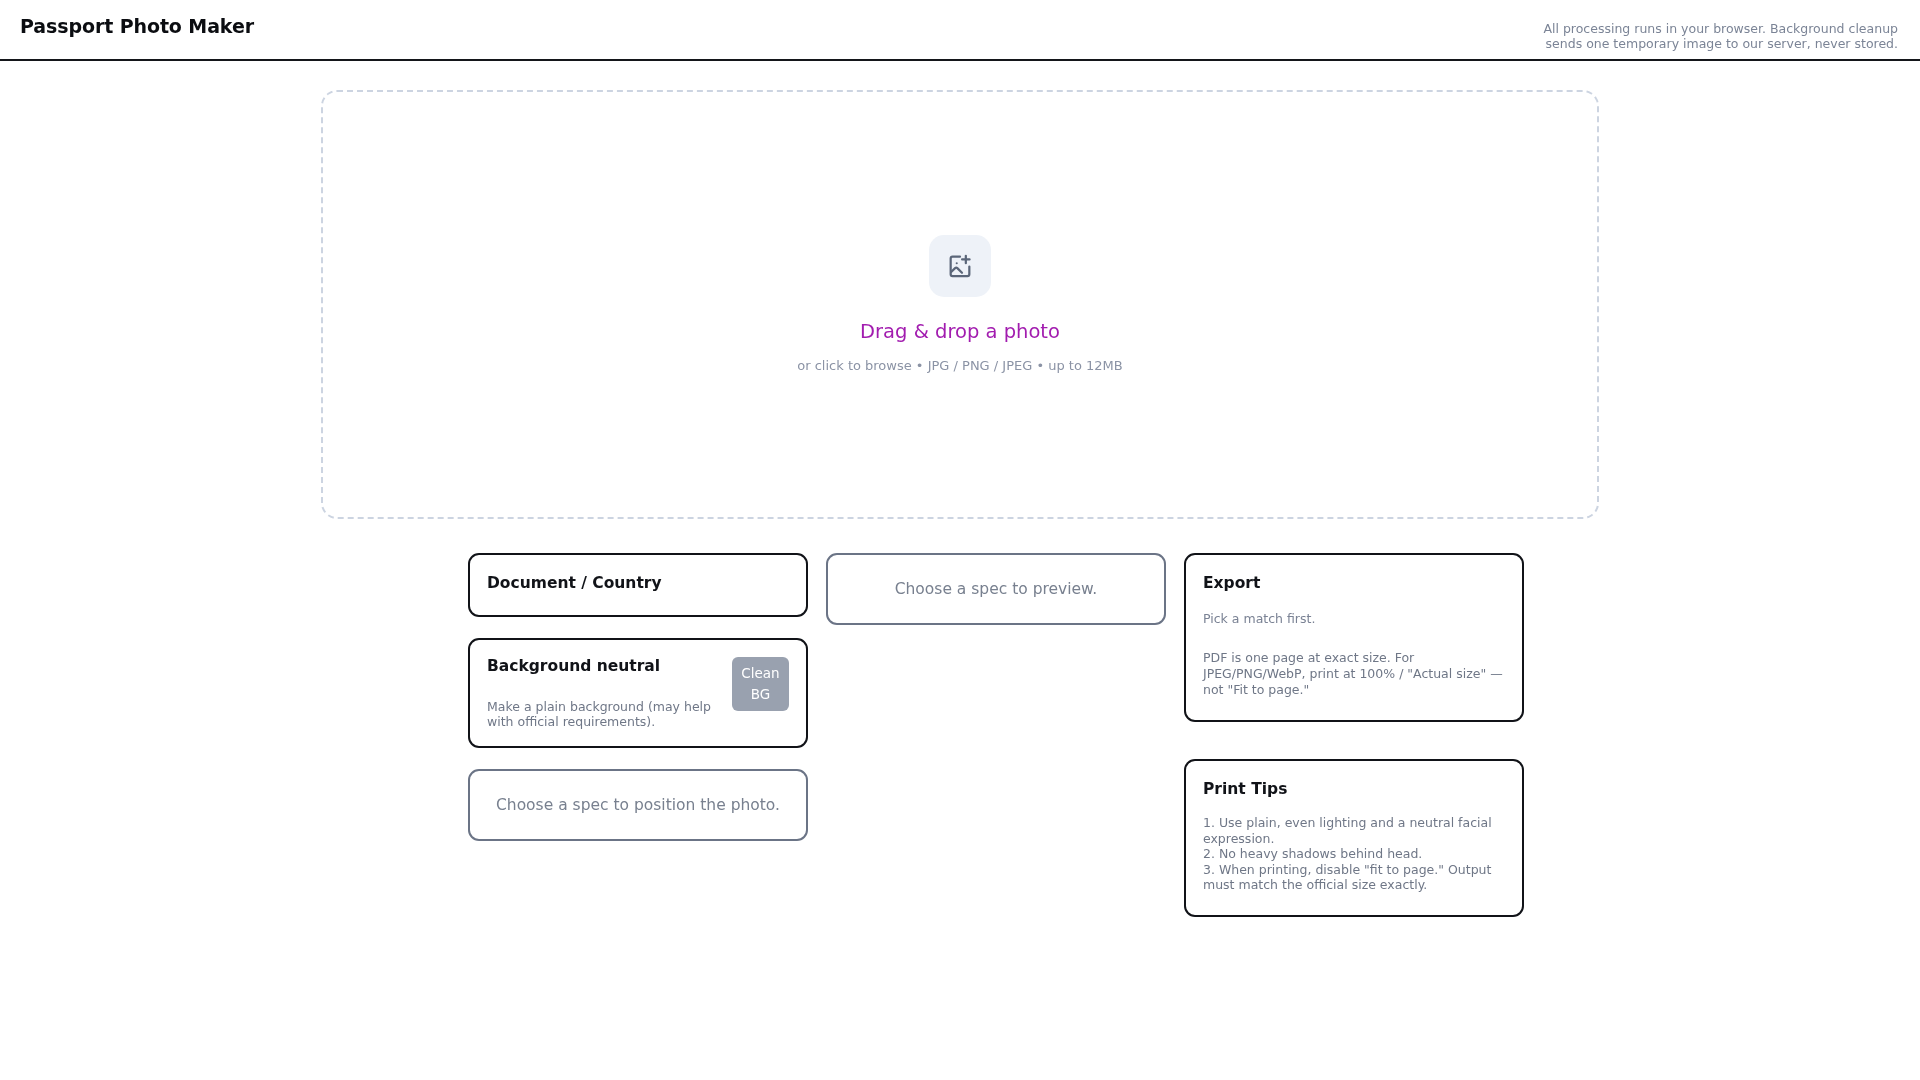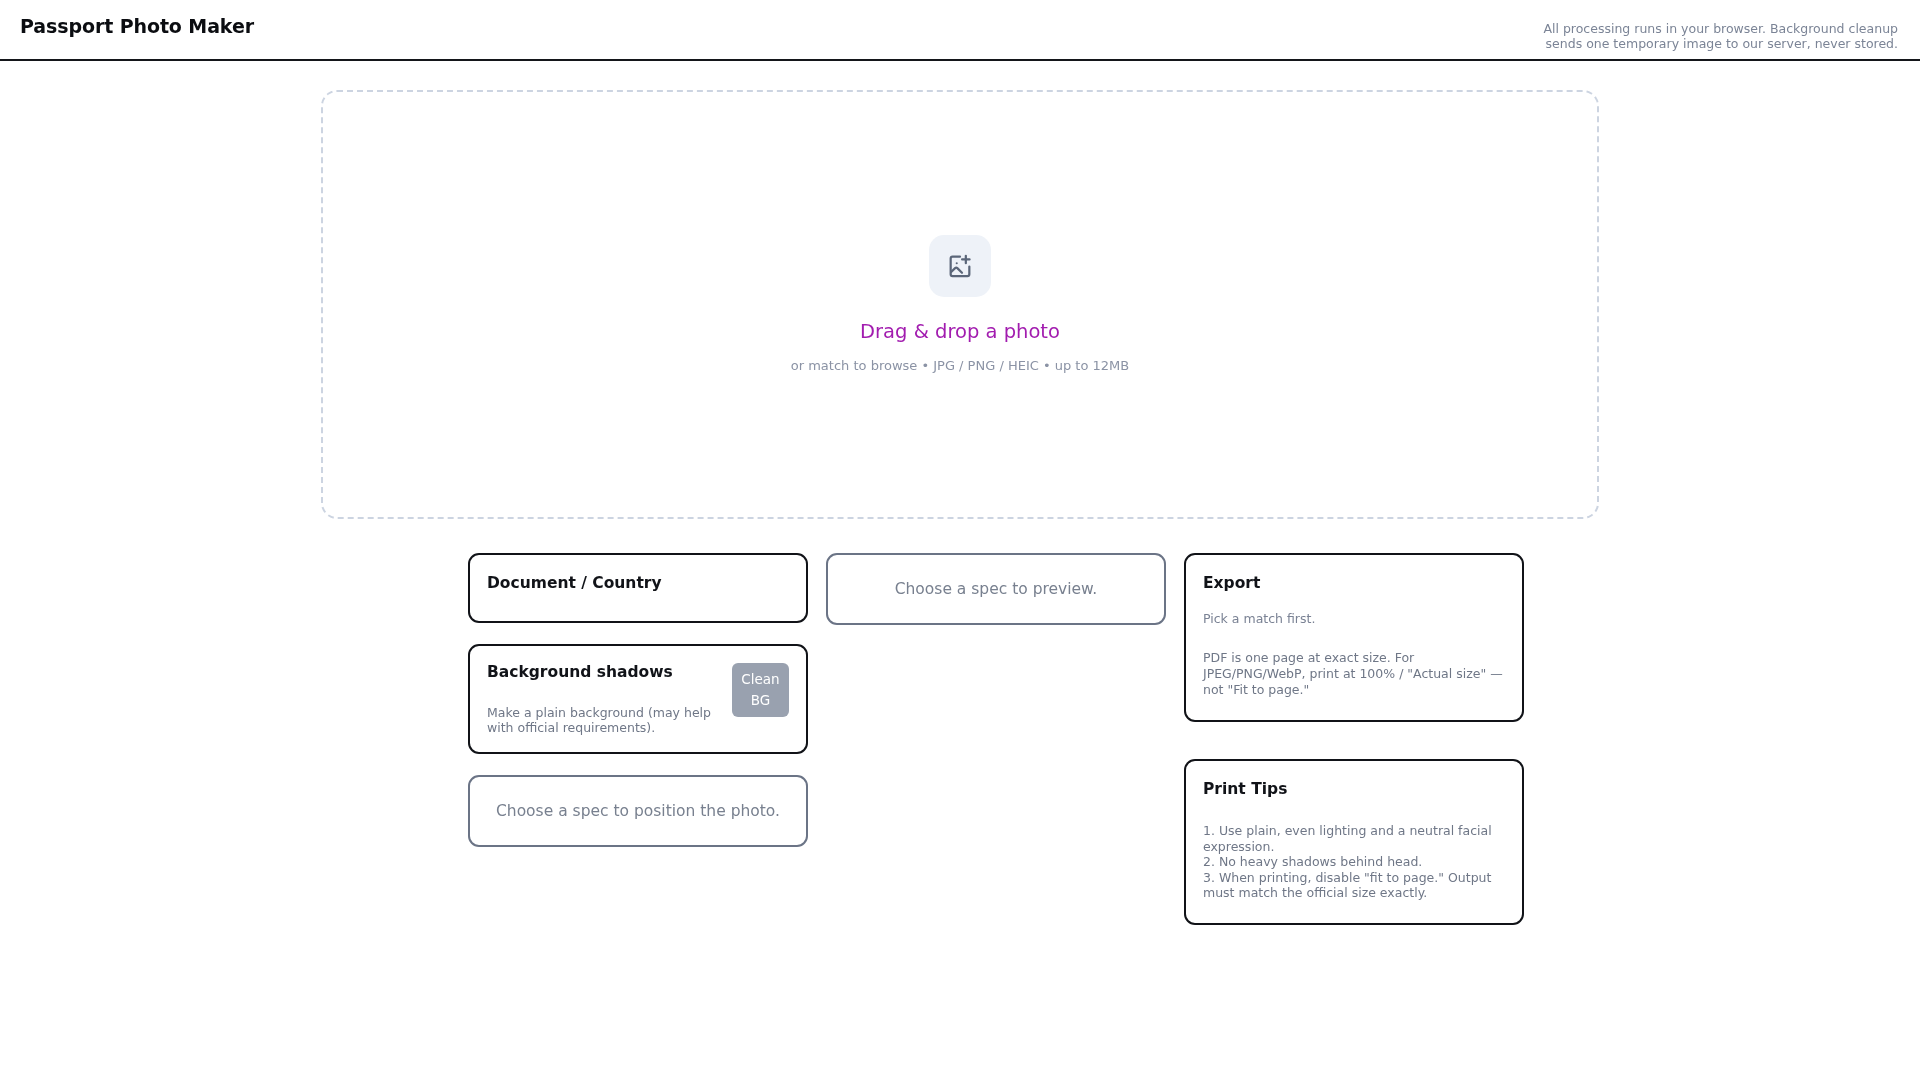--- a/index.html
+++ b/index.html
@@ -111,21 +111,21 @@
   }
 
   .card-title {
     font-size: 15.5px;
     font-weight: bold;
     color: #111318;
     line-height: 19px;
   }
 
   
-  .doc-card { padding: 19px 17px 28px 17px; }
+  .doc-card { padding: 19px 17px 22px 17px; }
   .doc-select {
     margin-top: 16px;
     width: 100%;
     height: 33px;
     font-family: "DejaVu Sans", "Liberation Sans", sans-serif;
     font-size: 14.5px;
     color: #0c0e12;
     padding: 2px 8px;
     border: 1px solid #8d93a0;
     border-radius: 4px;
@@ -173,21 +173,21 @@
   .export-note {
     margin-top: 23px;
     font-size: 12.5px;
     line-height: 16px;
     color: #6f7787;
   }
 
   
   .tips-card { padding: 19px 17px 22px 17px; }
   .tips-list {
-    margin-top: 24px;
+    margin-top: 16px;
     font-size: 12.5px;
     line-height: 15.5px;
     color: #6f7787;
   }
   .tips-list div { }
 </style>
 </head>
 <body>
 
 <div class="app-header">
@@ -201,34 +201,34 @@
     <div class="dz-badge">
       <svg width="28" height="28" viewBox="0 0 24 24" fill="none" stroke="#5b6679" stroke-width="1.9" stroke-linecap="round" stroke-linejoin="round">
         <path d="M20 12.5V19a1.6 1.6 0 0 1-1.6 1.6H5.6A1.6 1.6 0 0 1 4 19V5.6A1.6 1.6 0 0 1 5.6 4H12"></path>
         <path d="M17 3.2v6.4"></path>
         <path d="M13.8 6.4h6.4"></path>
         <path d="M4.4 17.2l3.4-3.4a1.4 1.4 0 0 1 1.9 0l4 4"></path>
         <circle cx="9.2" cy="9.6" r="0.9" fill="#5b6679" stroke="none"></circle>
       </svg>
     </div>
     <div class="dz-title">Drag &amp; drop a photo</div>
-    <div class="dz-sub">or match to browse • JPG / PNG / HEIC • up to 12MB</div>
+    <div class="dz-sub">or click to browse • JPG / PNG / JPEG • up to 12MB</div>
   </div>
 
   <div class="columns">
 
     <div class="col col-left">
 
       <div class="card doc-card">
         <div class="card-title">Document / Country</div>
       </div>
 
       <div class="card bg-card">
         <div class="bg-text">
-          <div class="card-title">Background shadows</div>
+          <div class="card-title">Background neutral</div>
           <div class="bg-desc">Make a plain background (may help with official requirements).</div>
         </div>
         <button class="clean-btn">Clean BG</button>
       </div>
 
       <div class="card placeholder">
         <span>Choose a spec to position the photo.</span>
       </div>
 
     </div>

